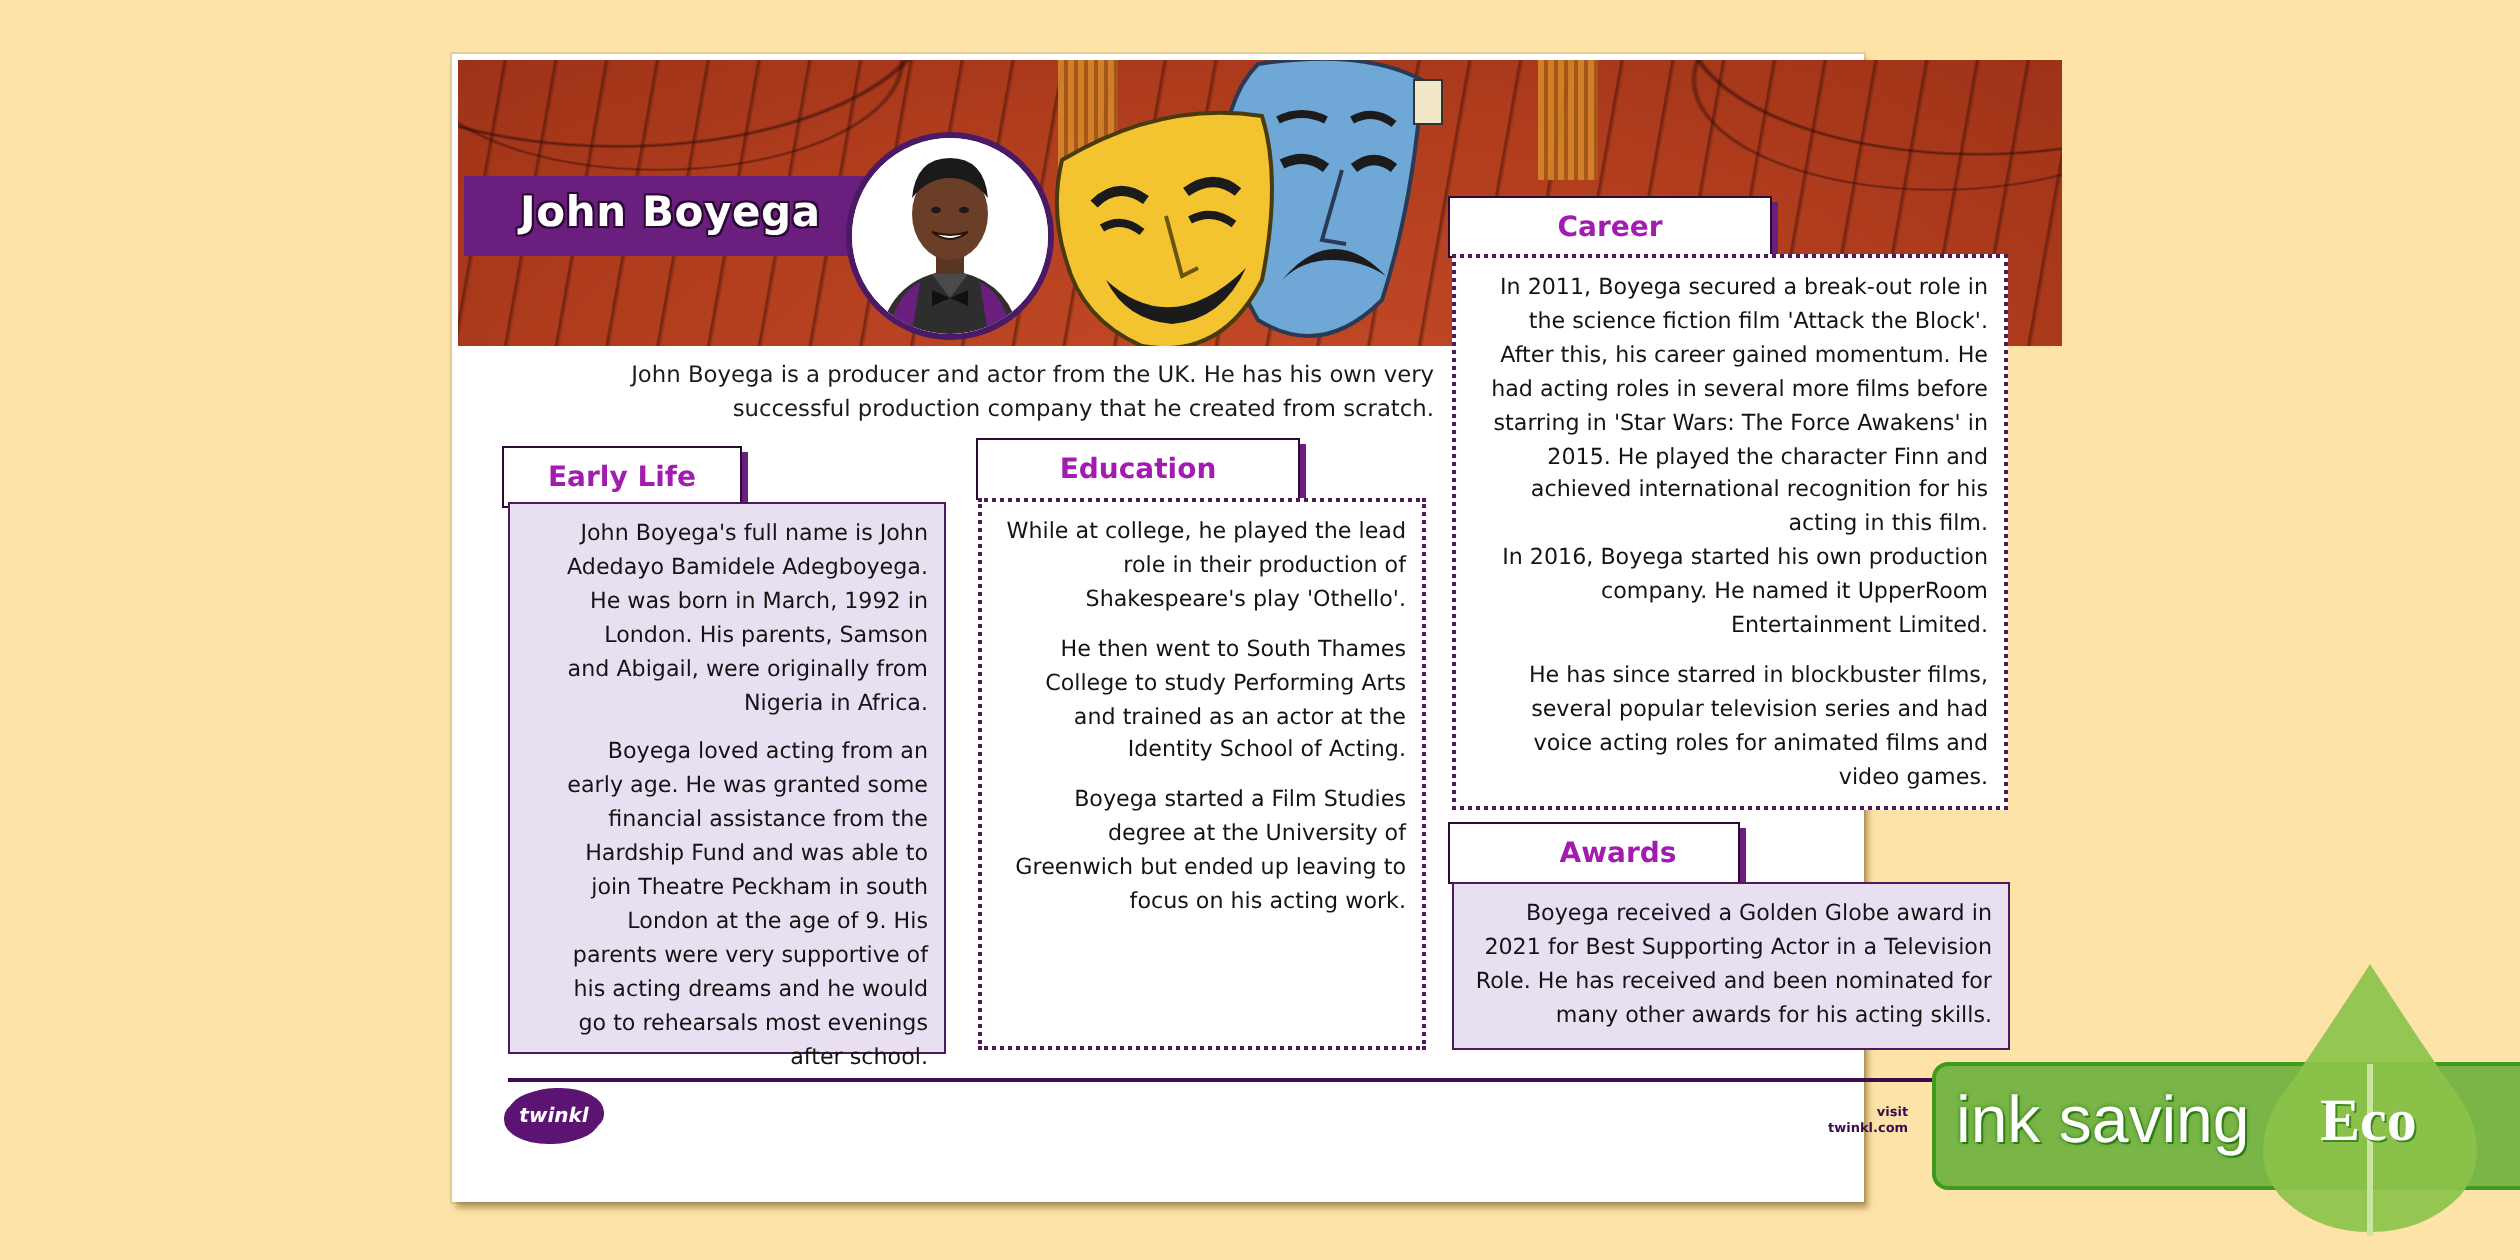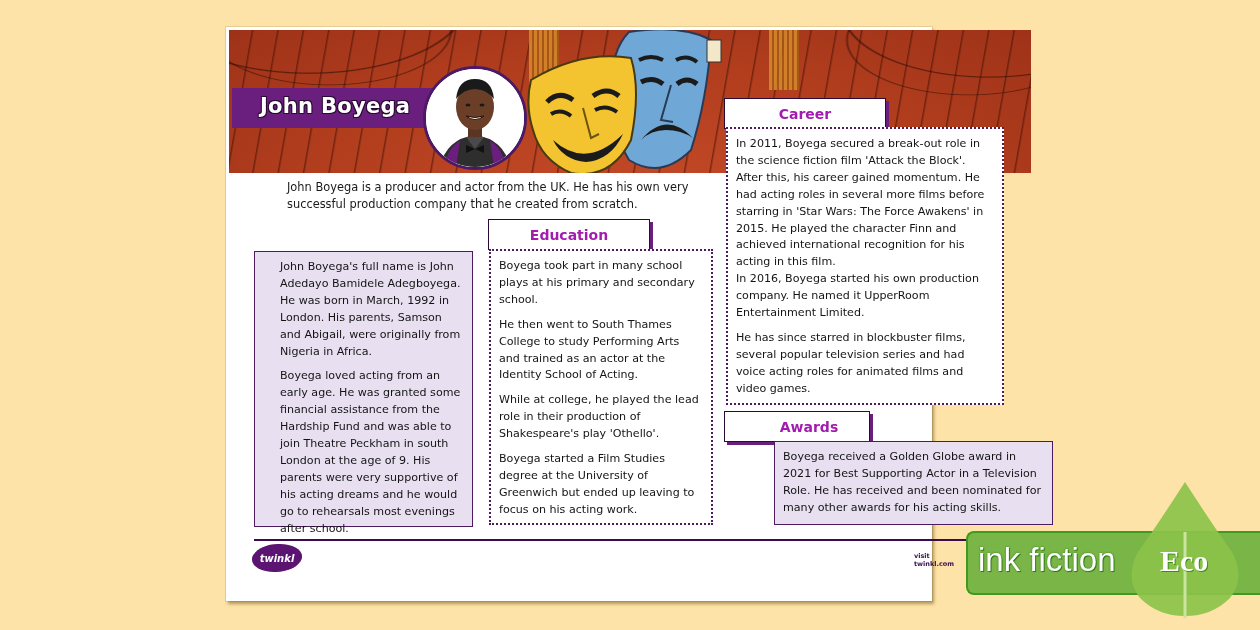--- a/index.html
+++ b/index.html
@@ -3,20 +3,21 @@
 <meta charset="utf-8">
 <style>
   * { box-sizing: border-box; margin: 0; padding: 0; }
   html, body { width: 1260px; height: 630px; overflow: hidden; }
   body { background: #fde3a7; font-family: "DejaVu Sans", sans-serif; position: relative; }
 
   .sheet {
     position: absolute; left: 226px; top: 27px; width: 706px; height: 574px;
     background: #ffffff;
     box-shadow: 2px 3px 3px rgba(120, 90, 30, 0.55), 0 0 0 1px #e6cf94;
+    text-align: right;
   }
   .banner {
     position: absolute; left: 3px; top: 3px; width: 802px; height: 143px;
     overflow: hidden;
     background:
       repeating-linear-gradient(100deg, rgba(90,25,10,0.0) 0px, rgba(90,25,10,0.0) 22px, rgba(60,15,5,0.55) 23px, rgba(90,25,10,0.0) 25px),
       radial-gradient(ellipse at 50% 120%, #c44a28 0%, #b23e1e 55%, #9e3218 100%);
   }
   .banner::before {
     content: ""; position: absolute; inset: 0;
@@ -141,51 +142,51 @@
         <path d="M30 30 Q32 10 49 10 Q66 10 68 30 Q60 20 49 20 Q38 20 30 30 Z" fill="#1a1a1a"></path>
         <path d="M40 47 Q49 54 58 47 Q49 50 40 47 Z" fill="#ffffff" stroke="#2a1208" stroke-width="1"></path>
         <ellipse cx="42" cy="36" rx="2.5" ry="1.6" fill="#1a1a1a"></ellipse>
         <ellipse cx="56" cy="36" rx="2.5" ry="1.6" fill="#1a1a1a"></ellipse>
       </svg>
     </div>
   </div>
 
   <p class="intro">John Boyega is a producer and actor from the UK. He has his own very successful production company that he created from scratch.</p>
 
+  <div class="heading" style="left:25px; top:196px; width:120px;">Early Life</div>
   <div class="box solid" style="left:28px; top:224px; width:219px; height:276px;padding-left:25px;">
     <p>John Boyega's full name is John Adedayo Bamidele Adegboyega. He was born in March, 1992 in London. His parents, Samson and Abigail, were originally from Nigeria in Africa.</p>
     <p>Boyega loved acting from an early age. He was granted some financial assistance from the Hardship Fund and was able to join Theatre Peckham in south London at the age of 9. His parents were very supportive of his acting dreams and he would go to rehearsals most evenings after school.</p>
   </div>
 
   <div class="heading" style="left:262px; top:192px; width:162px;">Education</div>
   <div class="box dotted" style="left:263px; top:222px; width:224px; height:276px;">
-    <p>Boyega took part in many school plays at his primary and secondary school.</p>
+    <p>While at college, he played the lead role in their production of Shakespeare's play 'Othello'.</p>
     <p>He then went to South Thames College to study Performing Arts and trained as an actor at the Identity School of Acting.</p>
-    <p>While at college, he played the lead role in their production of Shakespeare's play 'Othello'.</p>
     <p>Boyega started a Film Studies degree at the University of Greenwich but ended up leaving to focus on his acting work.</p>
   </div>
 
   <div class="heading" style="left:498px; top:71px; width:162px;">Career</div>
   <div class="box dotted" style="left:500px; top:100px; width:278px; height:278px;">
     <p>In 2011, Boyega secured a break-out role in the science fiction film 'Attack the Block'. After this, his career gained momentum. He had acting roles in several more films before starring in 'Star Wars: The Force Awakens' in 2015. He played the character Finn and achieved international recognition for his acting in this film.</p>
     <p style="margin-top:0;">In 2016, Boyega started his own production company. He named it UpperRoom Entertainment Limited.</p>
     <p>He has since starred in blockbuster films, several popular television series and had voice acting roles for animated films and video games.</p>
   </div>
 
   <div class="heading" style="left:498px; top:384px; width:146px;padding-left:24px;">Awards</div>
-  <div class="box solid" style="left:500px; top:414px; width:279px; height:84px;margin-left:48px;">
+  <div class="box solid" style="left:500px; top:414px; width:279px; height:84px;">
     <p>Boyega received a Golden Globe award in 2021 for Best Supporting Actor in a Television Role. He has received and been nominated for many other awards for his acting skills.</p>
   </div>
 
   <div class="footer-line"></div>
   <div class="logo">twinkl</div>
   <div class="visit">visit twinkl.com</div>
 </div>
 
 <div class="eco-banner"></div>
 <div class="eco-leaf">
   <svg width="122" height="136" viewBox="0 0 122 136">
     <path d="M61 0 Q90 45 108 70 Q122 96 106 116 Q88 134 61 134 Q34 134 16 116 Q0 96 14 70 Q32 45 61 0 Z" fill="#8cc34a" opacity="0.92"></path>
     <line x1="61" y1="50" x2="61" y2="136" stroke="#c9e59f" stroke-width="3"></line>
   </svg>
 </div>
-<div class="eco-text">ink fiction</div>
+<div class="eco-text">ink saving</div>
 <div class="eco-label">Eco</div>
 
 </body></html>

